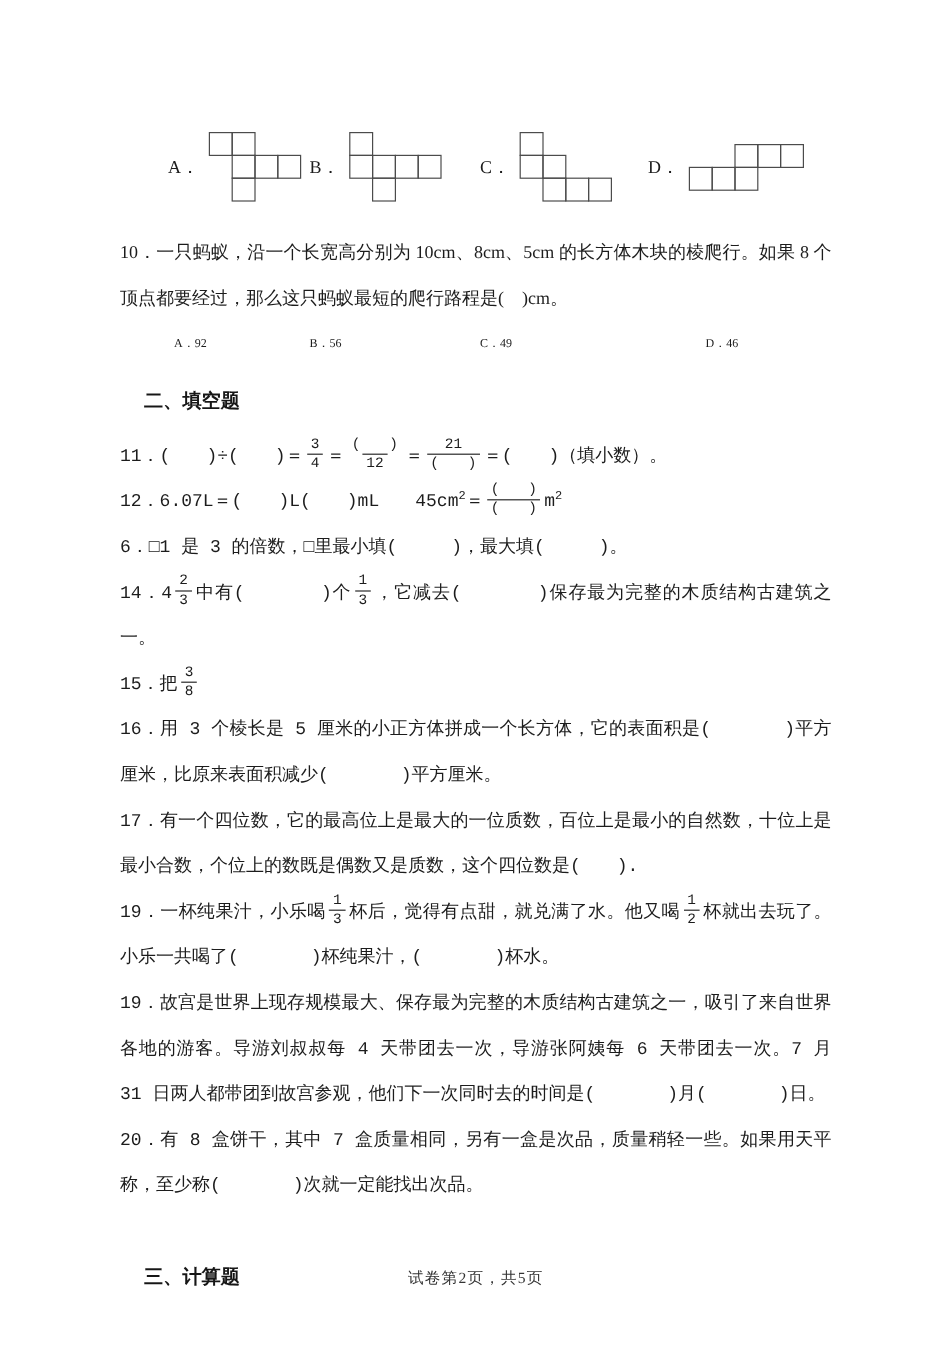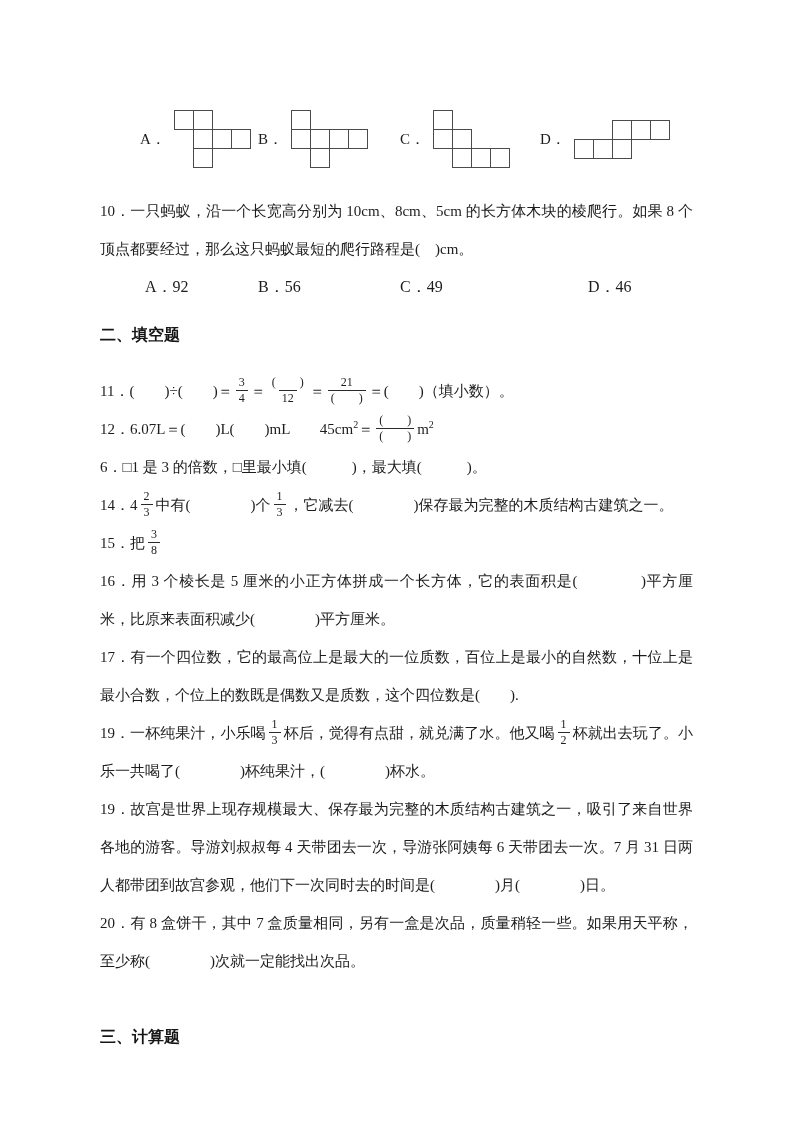--- a/index.html
+++ b/index.html
@@ -14,28 +14,28 @@
   
   .nets-row { position:relative; height:78px; margin-top:100px; }
   .net-group { position:absolute; top:0; height:78px; display:flex; align-items:center; gap:8px; }
   .net-label { font-size:15px; }
   .net-shape { position:relative; }
   .net-cell { position:absolute; width:20px; height:20px; box-sizing:border-box; border:1px solid #4b4b4b; background:transparent; }
 
   
   .qpara { font-size:15px; line-height:38px; text-align:justify; text-justify:inter-ideograph; }
   .q10-para { margin-top:14px; }
-  .options-row { position:relative; height:38px; font-size:16px; line-height:38px; }
+  .options-row { position:relative; height:38px; font-size:10px; line-height:38px; }
   .opt { position:absolute; top:0; white-space:pre; }
 
   .section-title {
     margin-top:12px; line-height:34px; font-size:16px; font-weight:bold;
-    font-family:"Liberation Sans","DejaVu Sans",sans-serif; color:#161616;
+    font-family:"Liberation Sans","DejaVu Sans",sans-serif; color:#161616;margin-left:20px;
   }
-  .fill-blocks { margin-top:20px; }
+  .fill-blocks { margin-top:10px;font-family:Liberation Mono, monospace; }
 
   
   .frac {
     display:inline-flex; flex-direction:column; align-items:center;
     vertical-align:middle; line-height:1.25; font-size:12px; margin:0 3px;
     transform:translateY(-2px);
   }
   .fnum, .fden { padding:0 3px; text-align:center; }
   .fden { border-top:1px solid #2a2a2a; }
   sup.qsup { font-size:10px; line-height:0; }
@@ -144,13 +144,14 @@
             <span class="fnum">1</span>
             <span class="fden">2</span>
           </span><span>杯就出去玩了。小乐一共喝了(　　　　)杯纯果汁，(　　　　)杯水。</span></div>
         <div class="qpara"><span>19．故宫是世界上现存规模最大、保存最为完整的木质结构古建筑之一，吸引了来自世界各地的游客。导游刘叔叔每 4 天带团去一次，导游张阿姨每 6 天带团去一次。7 月 31 日两人都带团到故宫参观，他们下一次同时去的时间是(　　　　)月(　　　　)日。</span></div>
         <div class="qpara"><span>20．有 8 盒饼干，其中 7 盒质量相同，另有一盒是次品，质量稍轻一些。如果用天平称，至少称(　　　　)次就一定能找出次品。</span></div>
       </div>
 
     <div class="section-title" style="margin-top:40px;">三、计算题</div>
   </div>
 
+  <div class="footer">试卷第2页，共5页</div>
 </div>
 
 </body></html>

